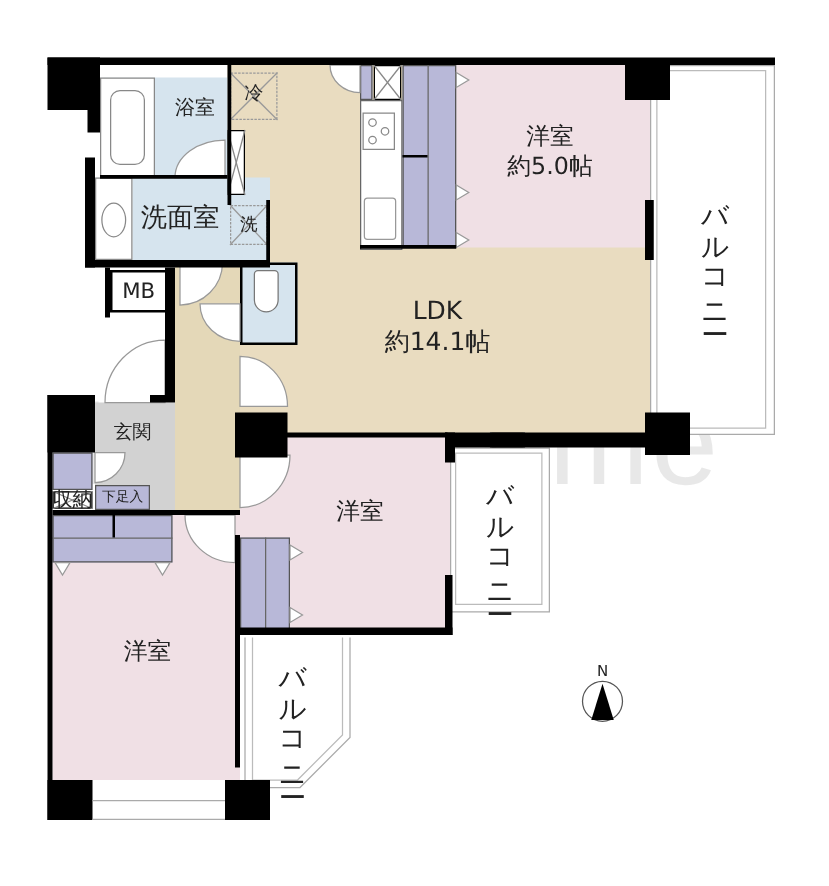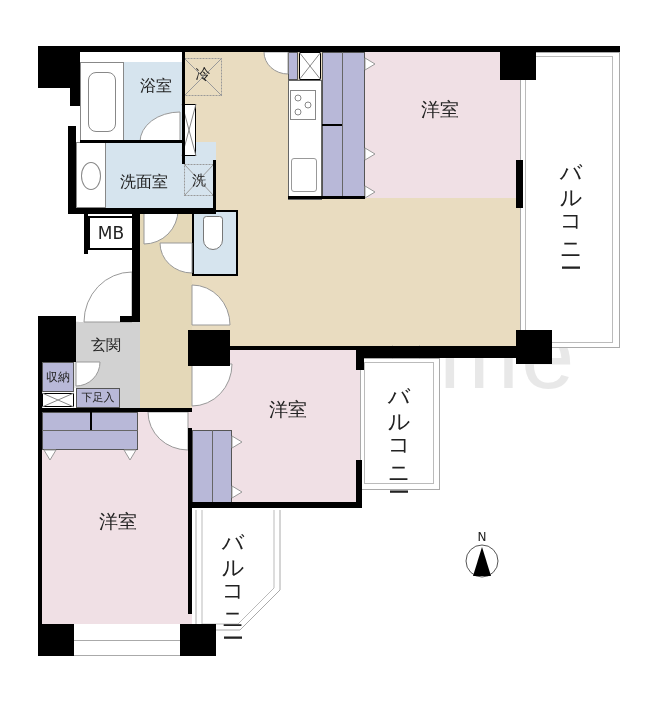--- a/index.html
+++ b/index.html
@@ -177,38 +177,41 @@
   <div class="abs wall" style="left:356px;top:346px;width:8px;height:24px;"></div>
   <div class="abs wall" style="left:356px;top:460px;width:6px;height:48px;"></div>
   <div class="abs wall" style="left:188px;top:428px;width:4px;height:186px;"></div>
   <div class="abs wall" style="left:188px;top:502px;width:174px;height:6px;"></div>
   <div class="abs wall" style="left:42px;top:408px;width:150px;height:4px;"></div>
   <div class="abs wall" style="left:38px;top:624px;width:36px;height:32px;"></div>
   <div class="abs wall" style="left:180px;top:624px;width:36px;height:32px;"></div>
   <div class="abs" style="left:74px;top:640px;width:106px;height:16px;border-top:1px solid #aaa;border-bottom:1px solid #aaa;"></div>
 
   <div class="lbl" style="left:128px;top:76px;width:56px;font-size:16px;">浴室</div>
-  <div class="lbl" style="left:104px;top:172px;width:80px;font-size:16px;">洗面室</div>
+  <div class="lbl" style="left:104px;top:161px;width:80px;font-size:21px;">洗面室</div>
   <div class="lbl" style="left:184px;top:65px;width:38px;font-size:15px;">冷</div>
   <div class="lbl" style="left:184px;top:172px;width:30px;font-size:14px;">洗</div>
   <div class="lbl" style="left:88px;top:223px;width:46px;font-size:17px;">MB</div>
 
   <div class="lbl" style="left:270px;top:236px;width:160px;font-size:20px;">
+    <div>LDK</div>
+    <div>約14.1帖</div>
   </div>
   <div class="lbl" style="left:380px;top:98px;width:120px;font-size:19px;">
     <div>洋室</div>
+    <div>約5.0帖</div>
   </div>
   <div class="lbl" style="left:228px;top:398px;width:120px;font-size:19px;">
     <div>洋室</div>
   </div>
   <div class="lbl" style="left:58px;top:510px;width:120px;font-size:19px;">
     <div>洋室</div>
   </div>
   <div class="lbl" style="left:78px;top:336px;width:56px;font-size:15px;">玄関</div>
-  <div class="lbl" style="left:42px;top:370px;width:32px;font-size:12px;">収納</div>
+  <div class="lbl" style="left:42px;top:390px;width:32px;font-size:16px;">収納</div>
   <div class="lbl" style="left:76px;top:391px;width:44px;font-size:11px;">下足入</div>
 
   <div class="vlabel" style="left:556px;top:148px;">バルコニー</div>
   <div class="vlabel" style="left:384px;top:372px;">バルコニー</div>
   <div class="vlabel" style="left:218px;top:518px;">バルコニー</div>
 
   <div class="abs" style="left:462px;top:530px;width:40px;height:56px;">
     <div class="lbl" style="left:12px;top:0;width:16px;font-size:12px;">N</div>
     <svg style="left:3px;top:14px;" width="34" height="34">
       <circle cx="17" cy="17" r="16" fill="none" stroke="#555"></circle>

